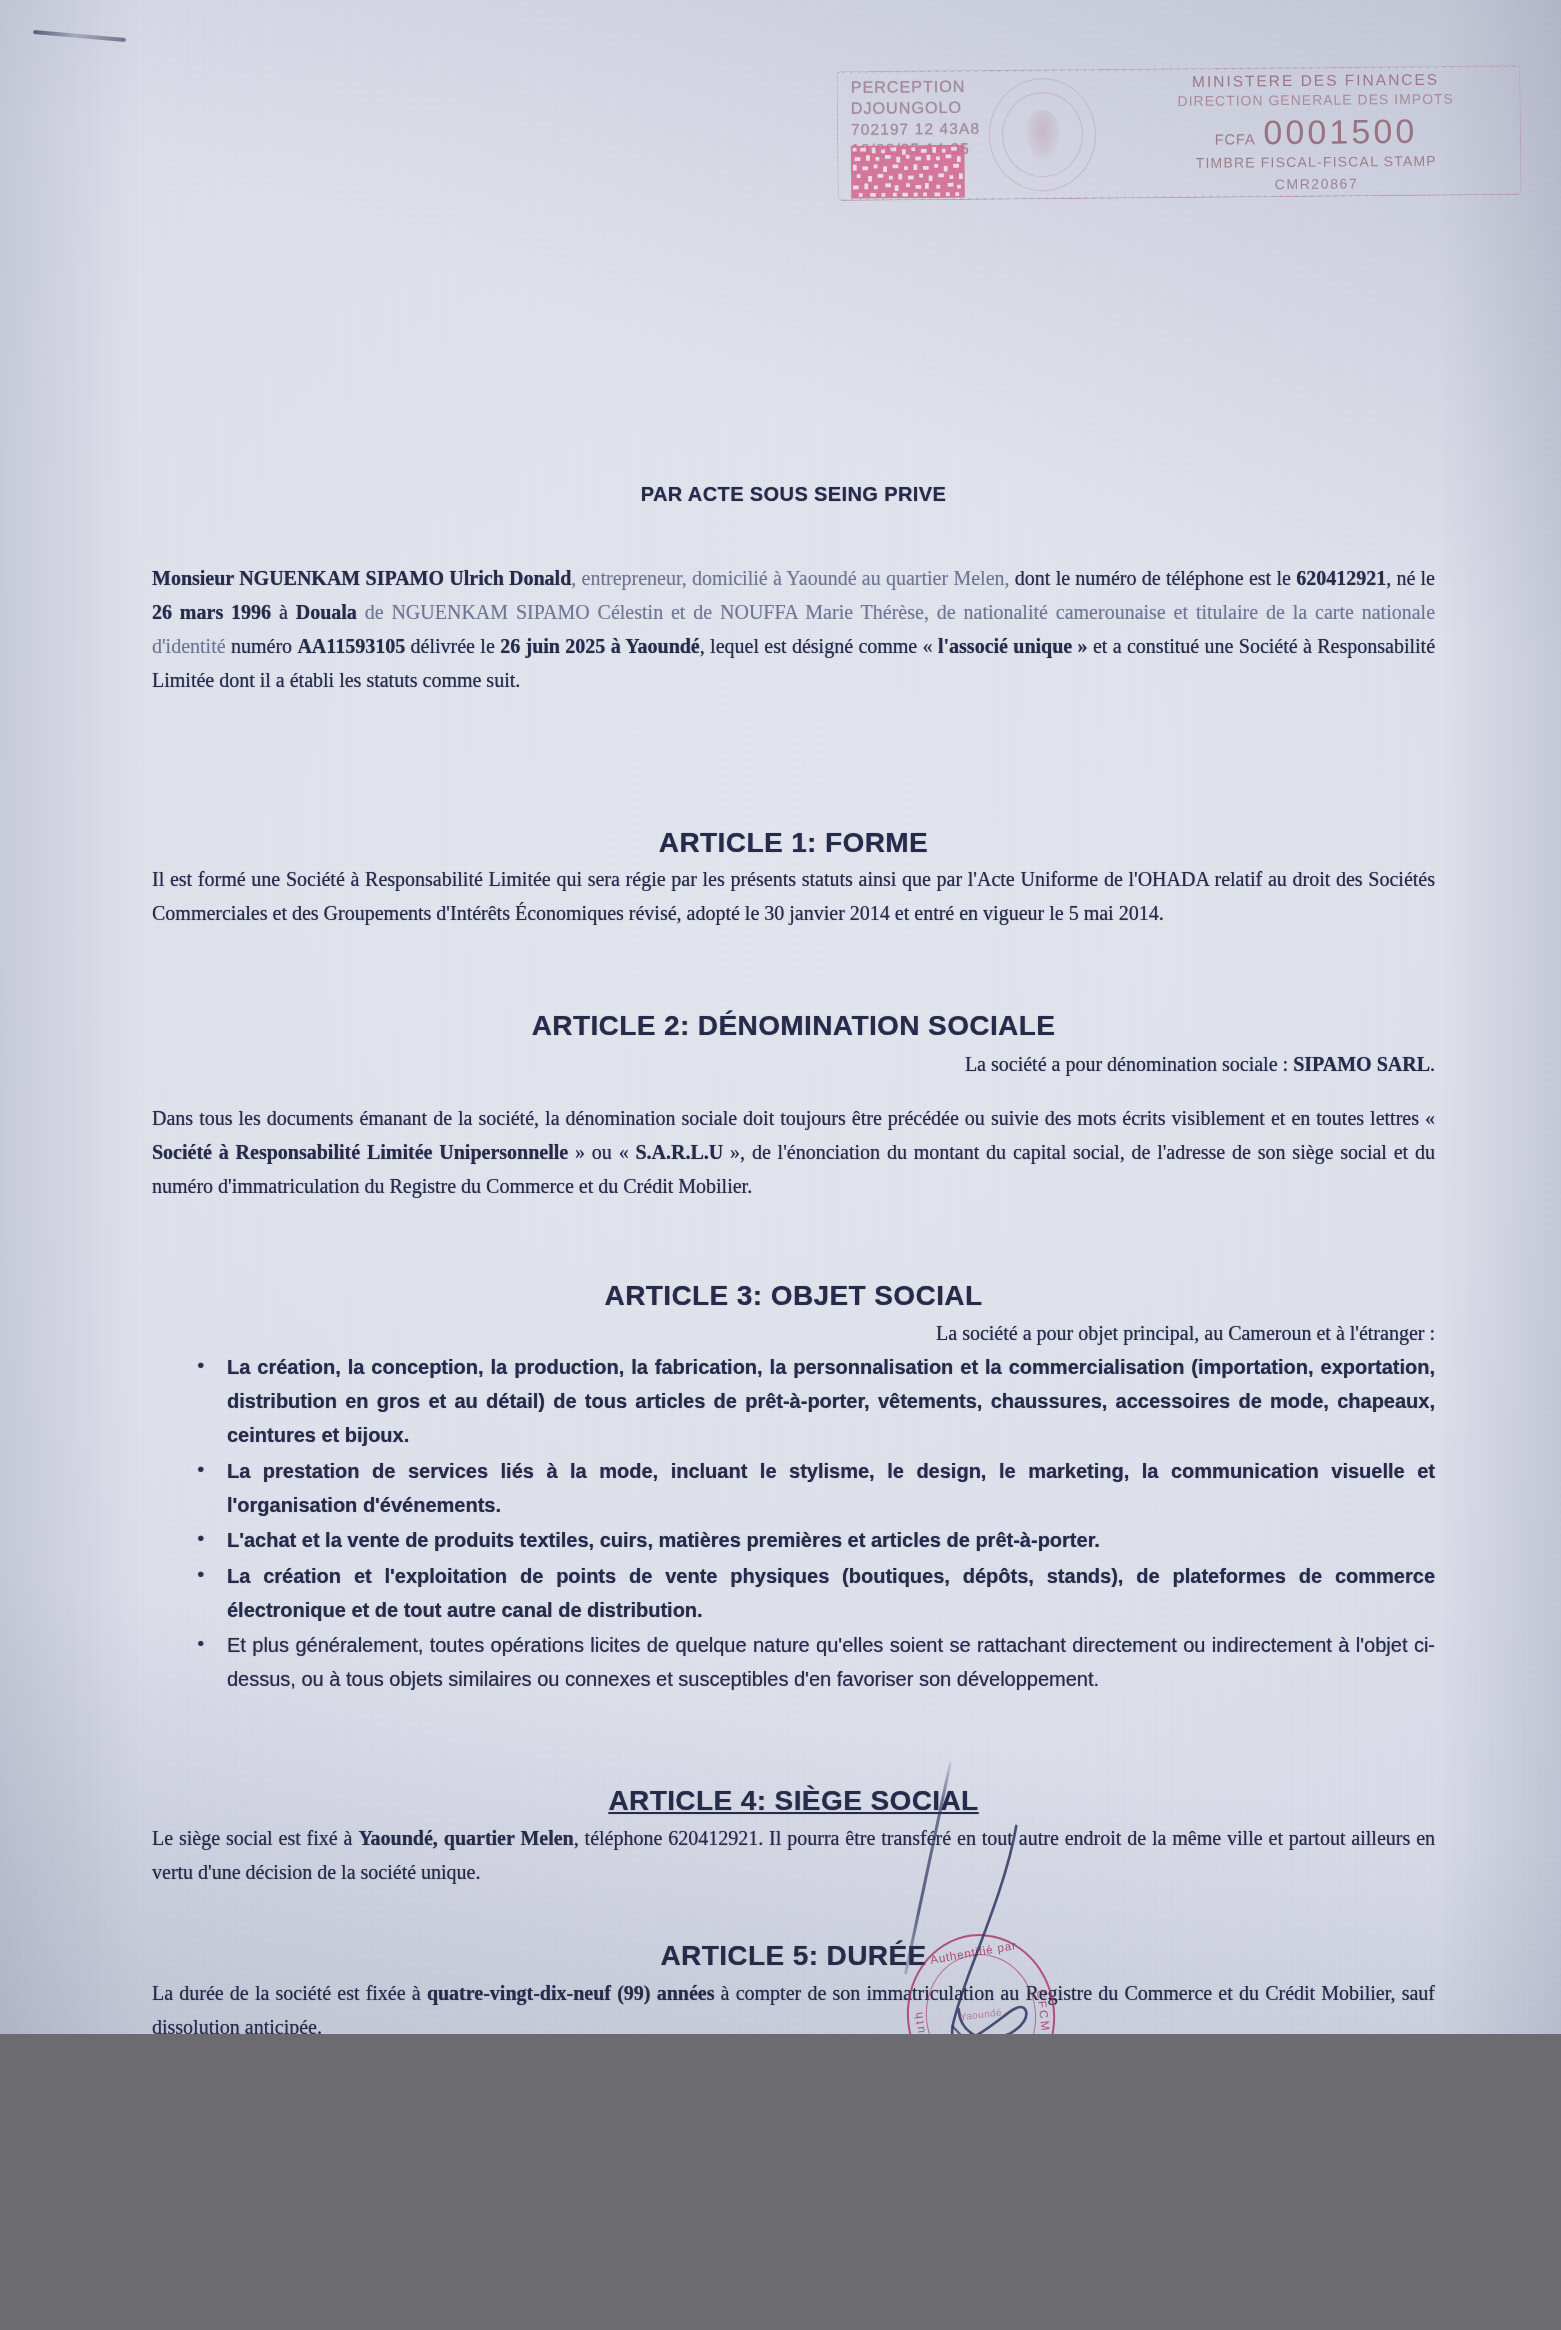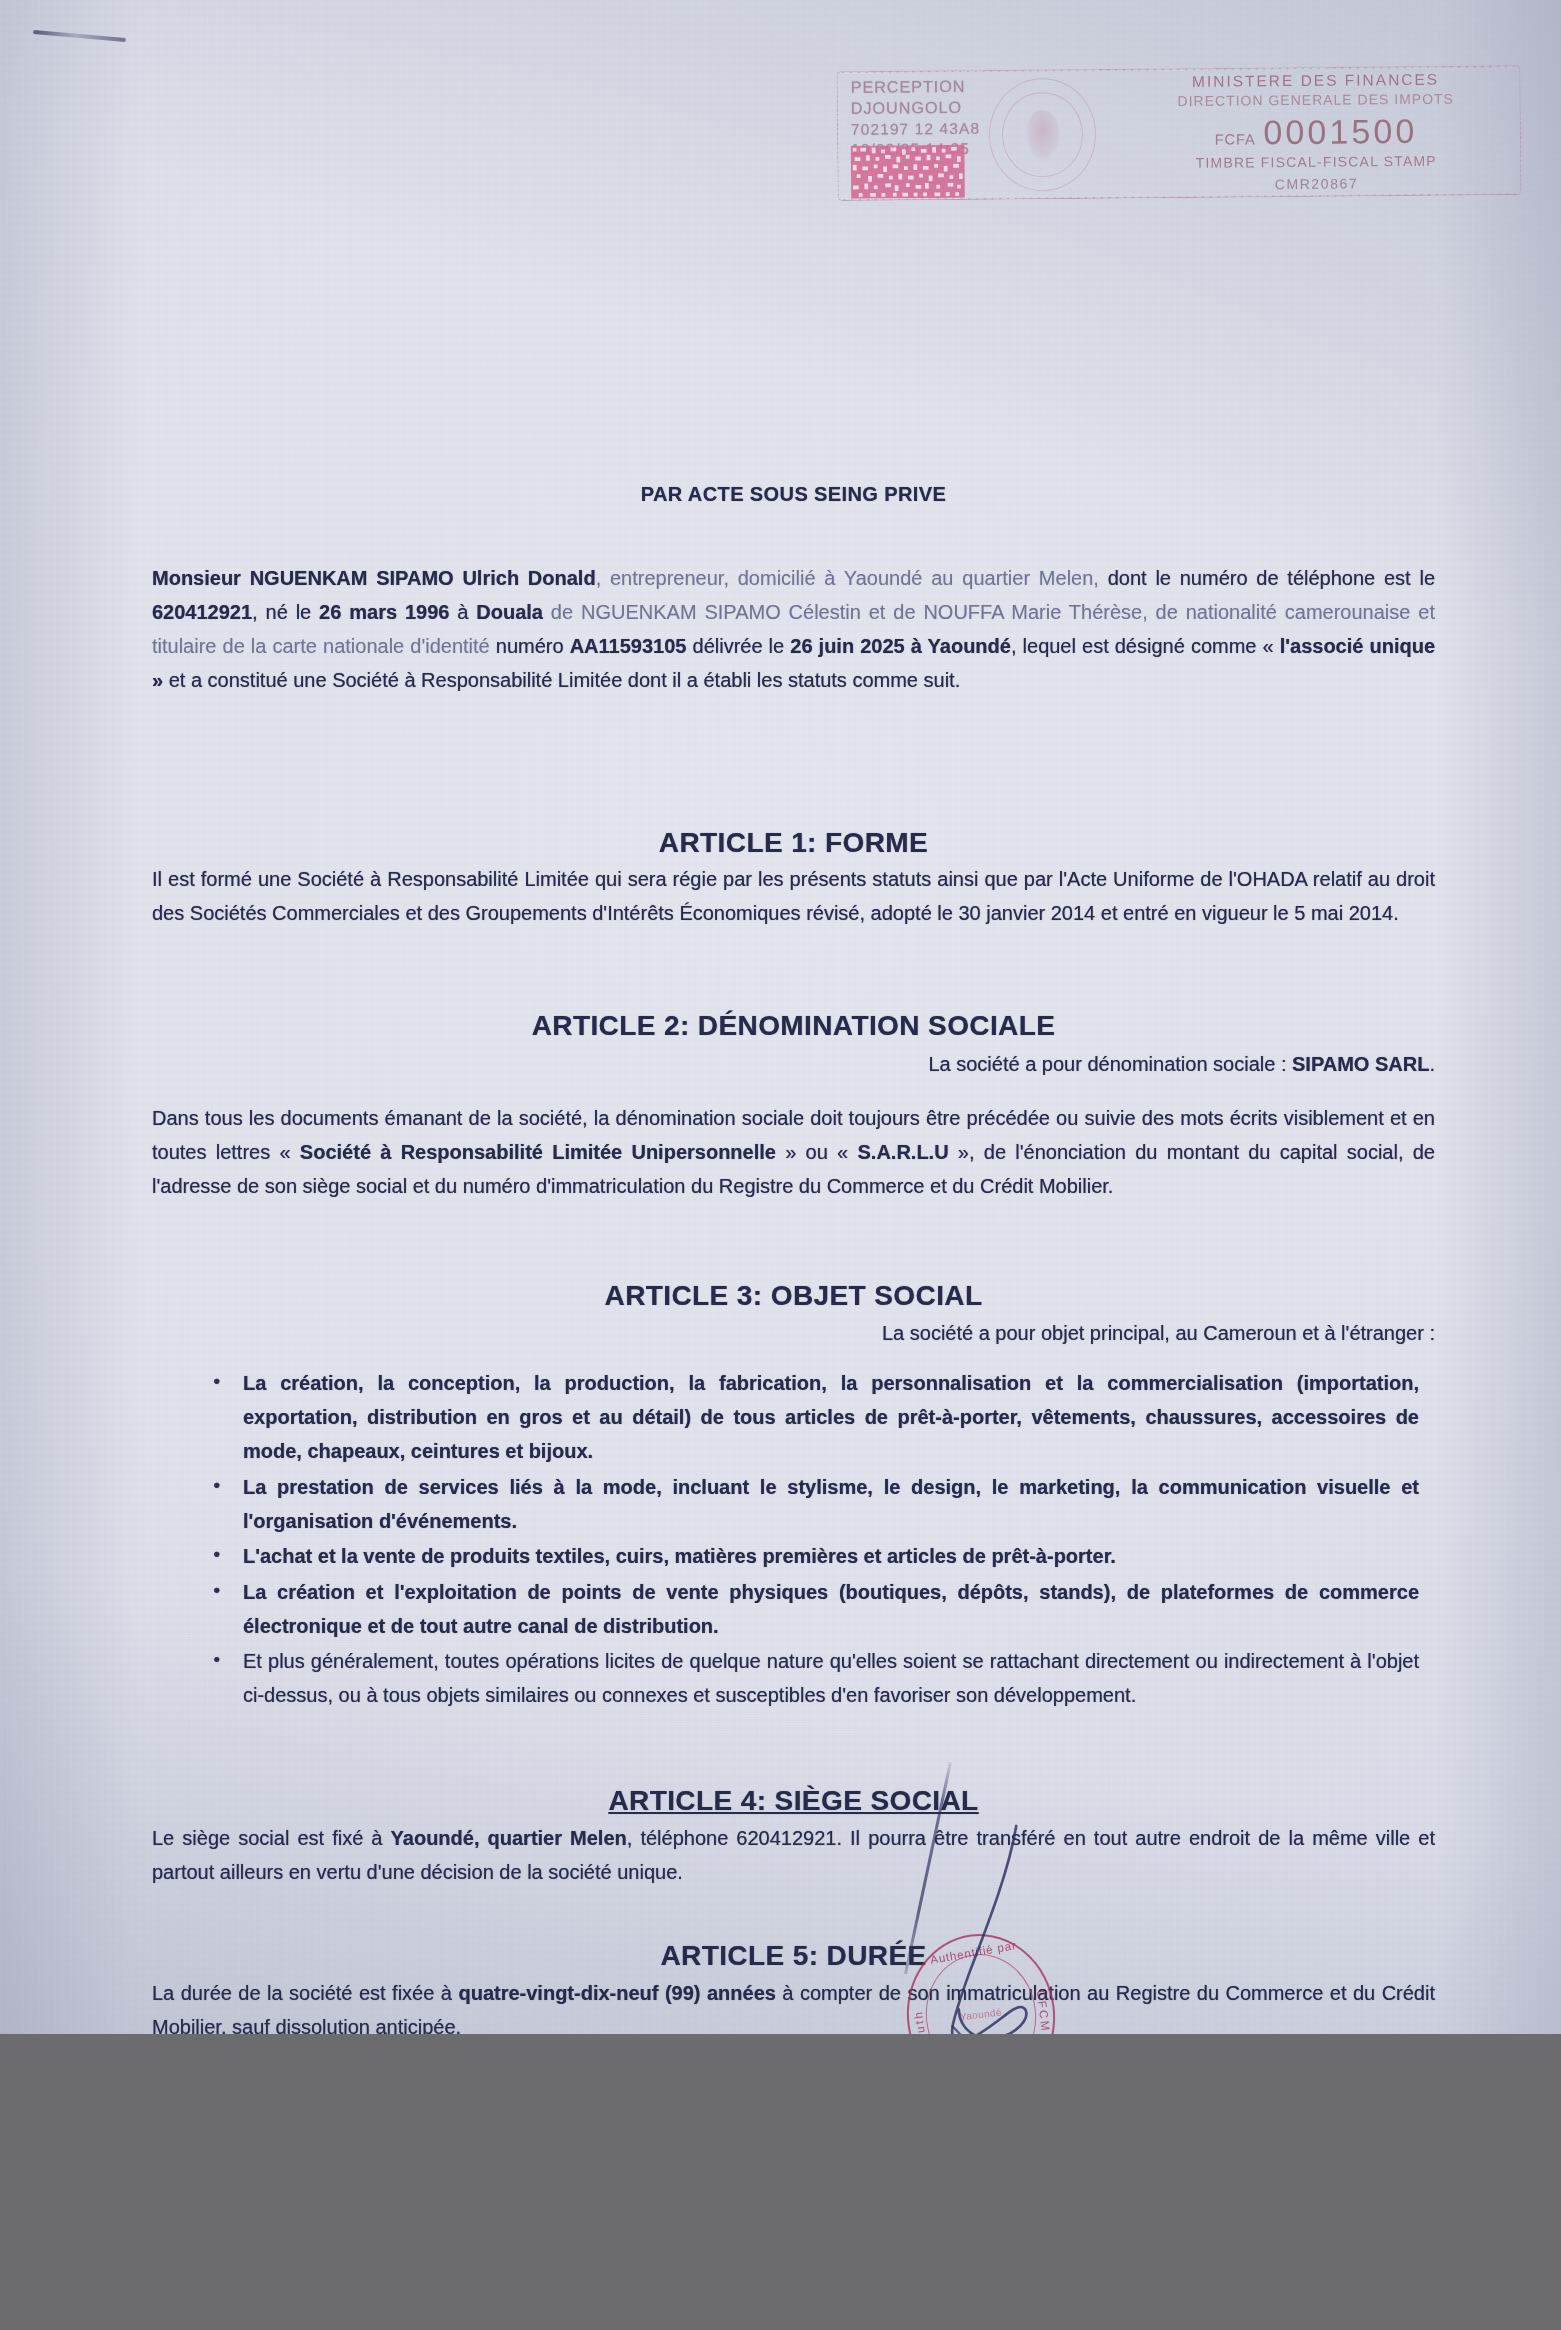--- a/index.html
+++ b/index.html
@@ -168,26 +168,27 @@
     letter-spacing: 0.4px;
   }
   .art-title { font-size: 28px; }
 
   p.para {
     margin: 0;
     font-size: 20px;
     line-height: 1.70;
     text-align: justify;
     text-justify: inter-word;
+    font-family: Liberation Serif, serif;
   }
   p.para.nojust { text-align: right; }
   .b { font-weight: 700; }
 
   ul.obj {
-    margin: 16px; padding: 0 0 0 75px;
+    margin: 0; padding: 0 0 0 75px;
     list-style: none;
   }
   ul.obj > li {
     position: relative;
     font-size: 20px;
     line-height: 1.70;
     text-align: justify;
     margin-bottom: 1.6px;
   }
   ul.obj > li::before {

